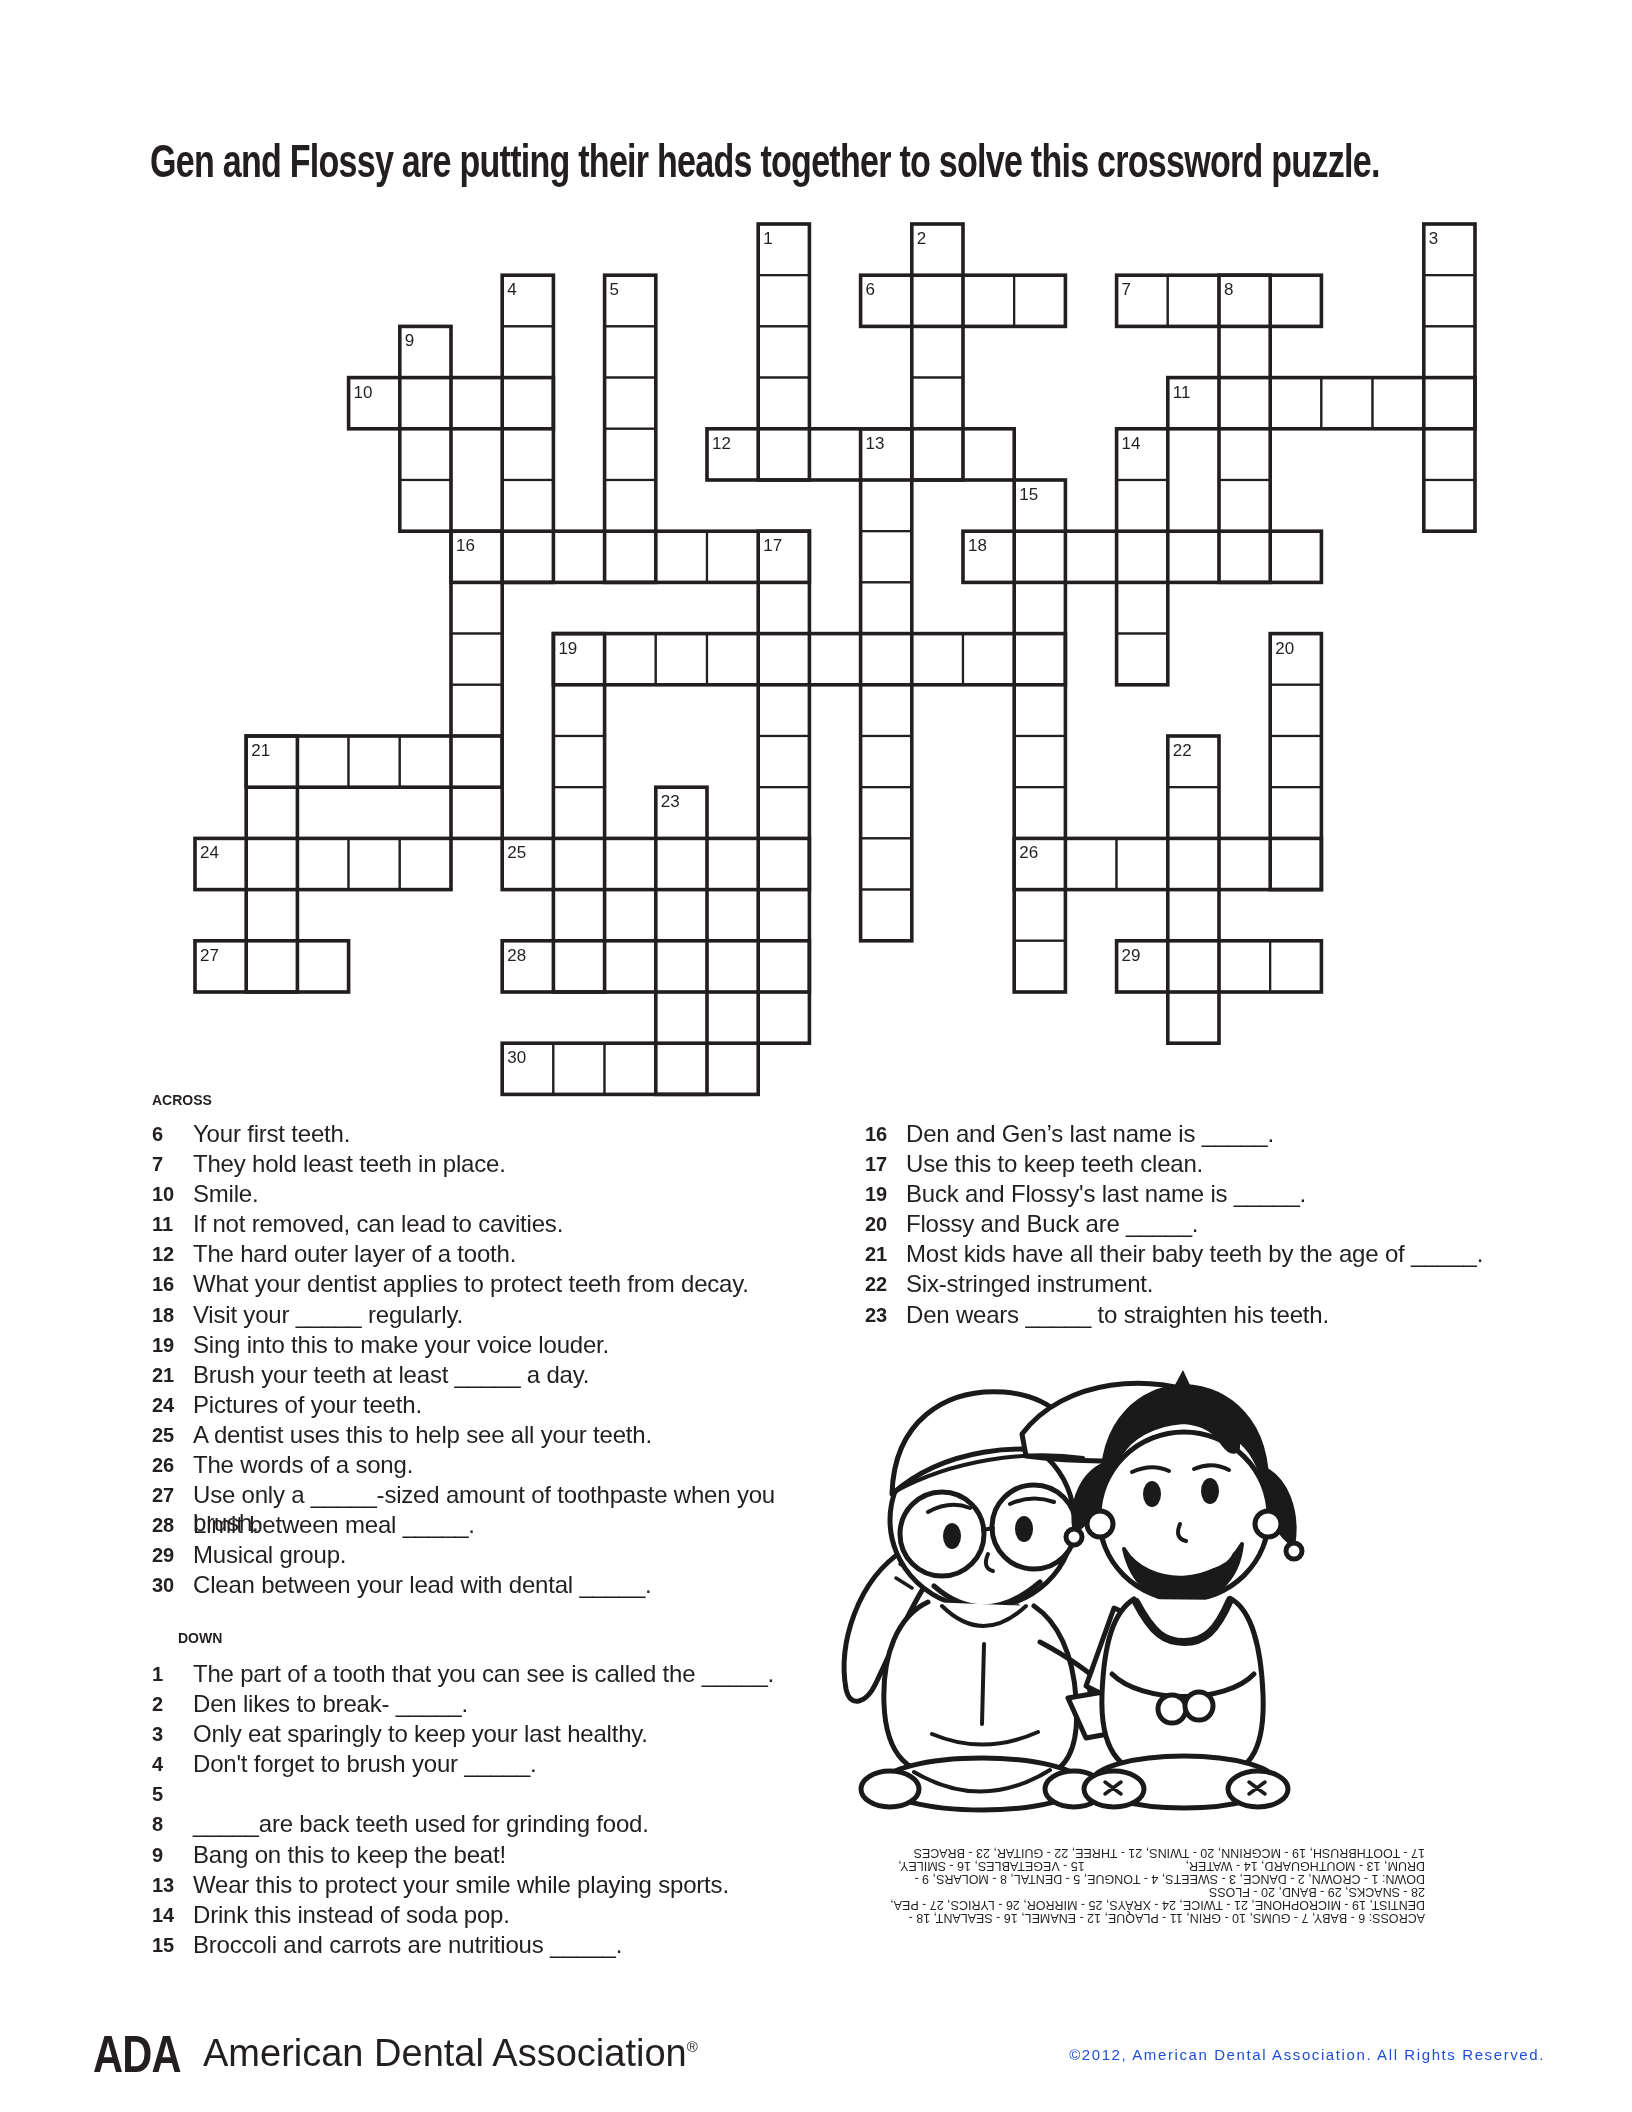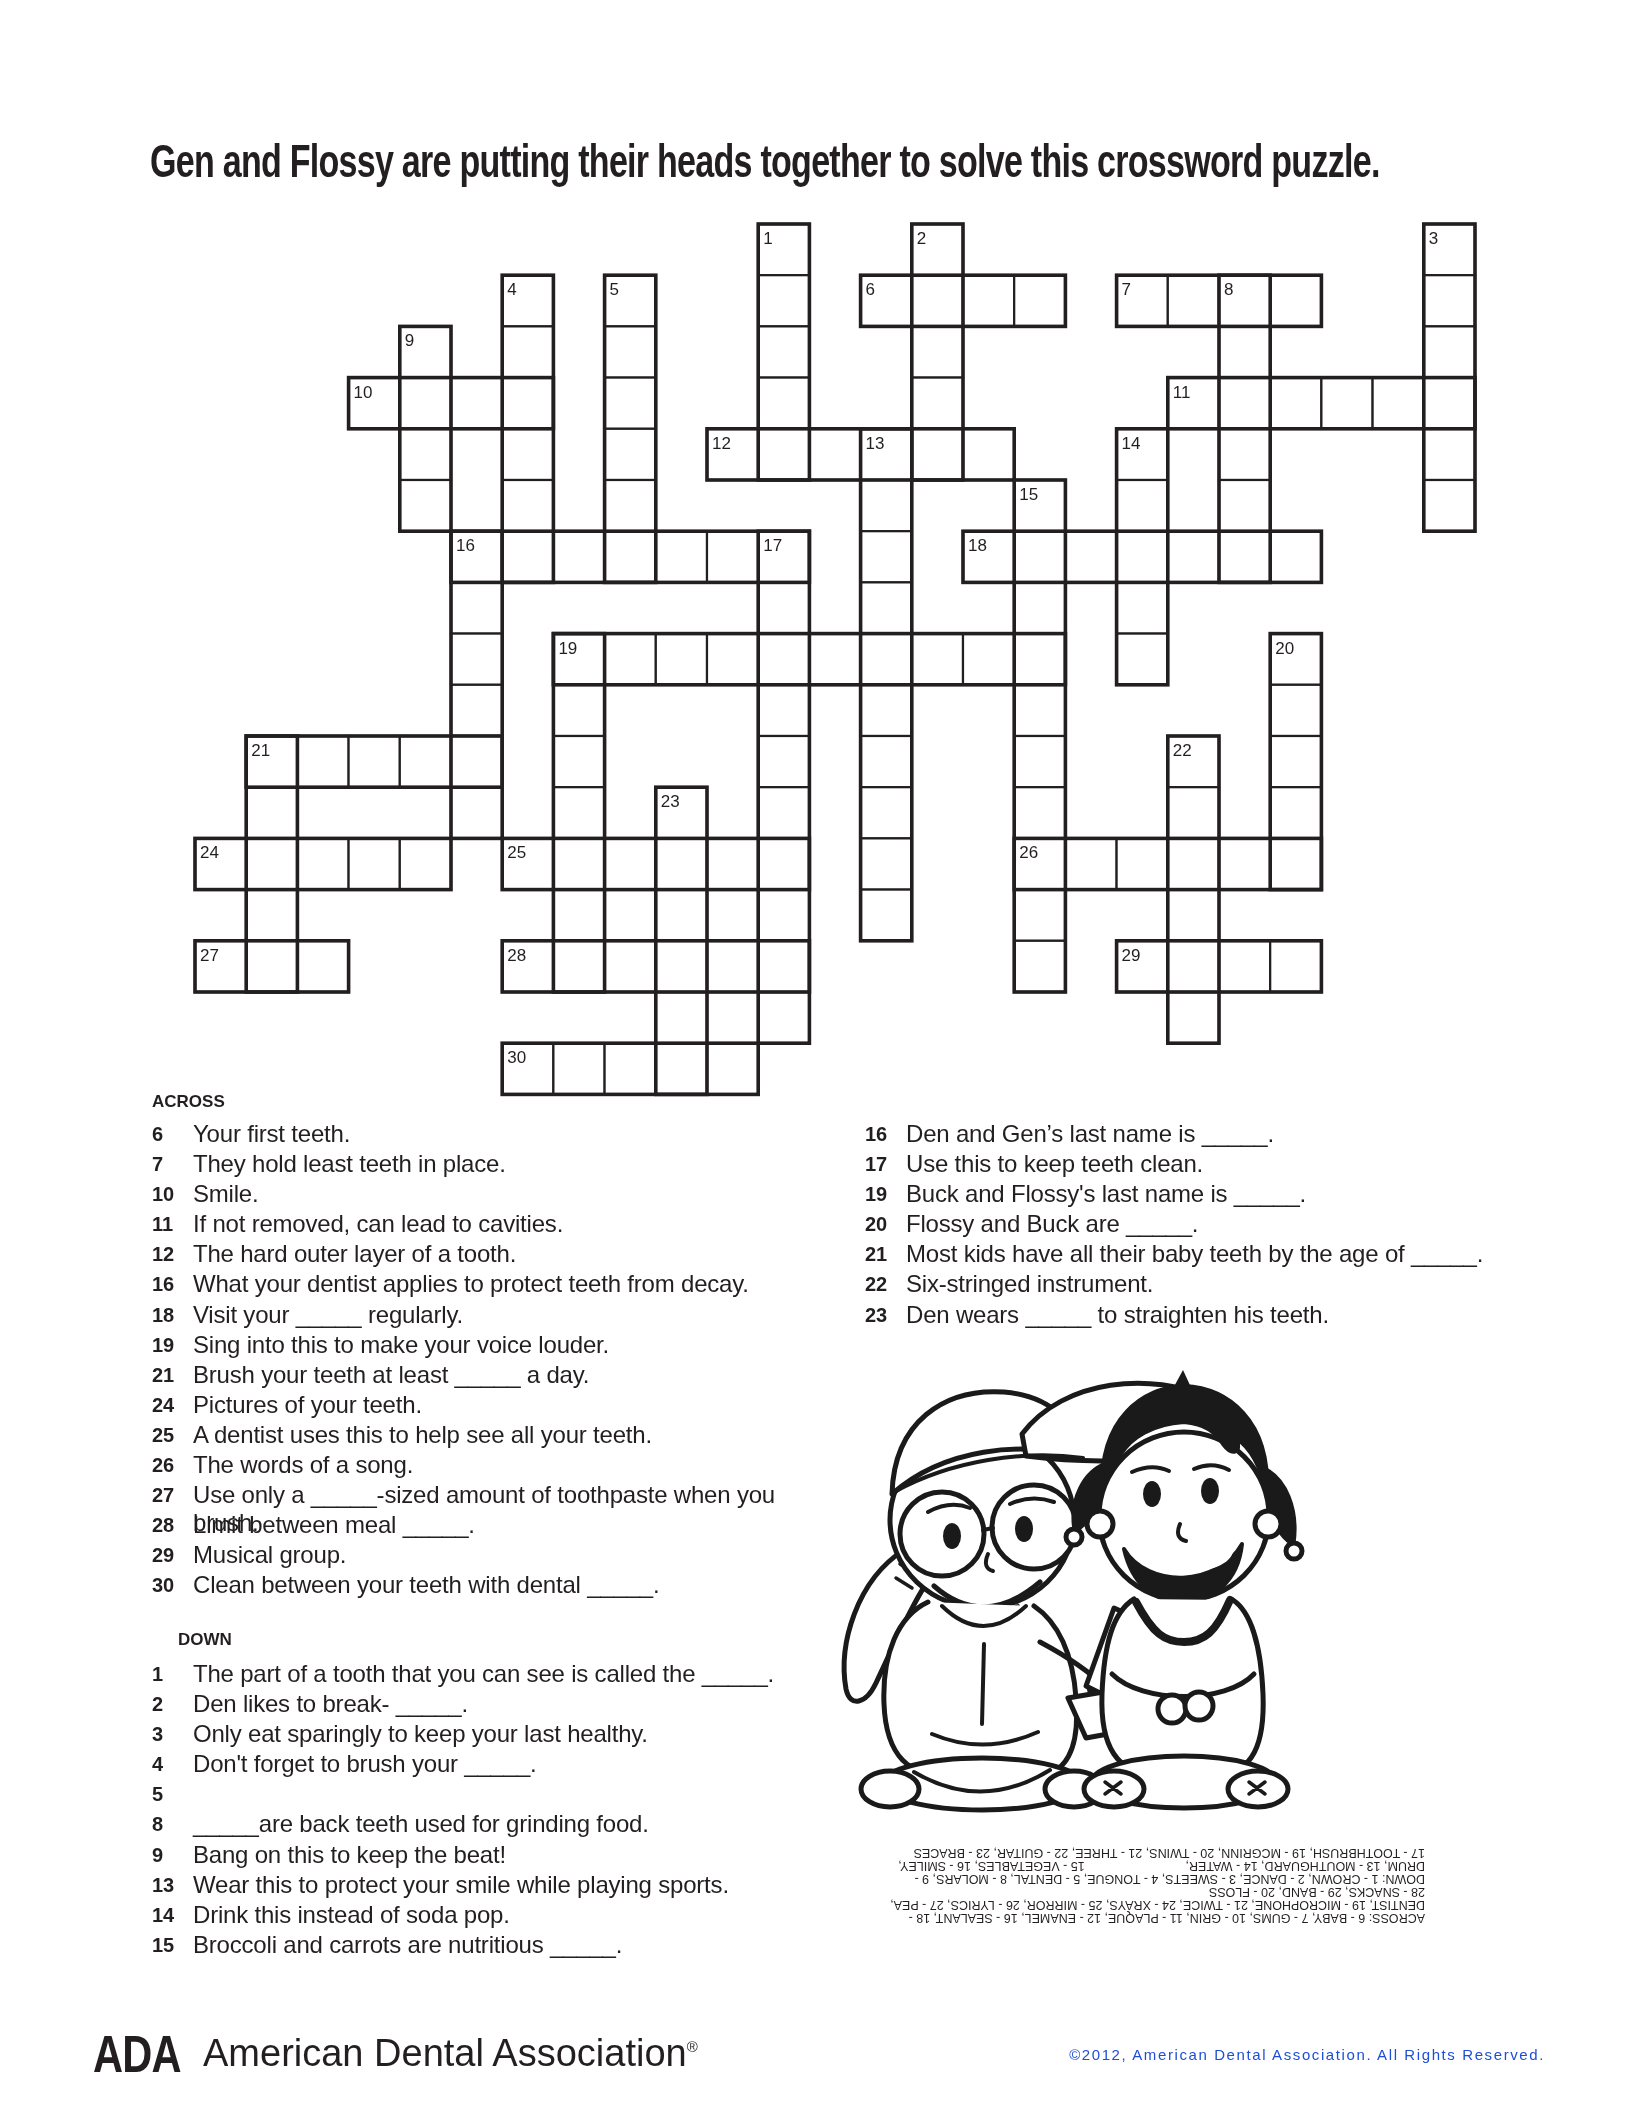--- a/index.html
+++ b/index.html
@@ -13,21 +13,21 @@
   
   #title {
     left:150px; top:134px; font-size:46px; font-weight:bold; letter-spacing:-1px;
     transform:scaleX(0.74); transform-origin:left center; white-space:nowrap; color:#231f20;
   }
 
   
   #grid-box { left:183px; top:212px; width:1310px; height:900px; }
 
   
-  .list-header { font-size:17px; font-weight:bold; color:#231f20; }
+  .list-header { font-size:14px; font-weight:bold; color:#231f20; }
   #across-header { left:152px; top:1092px; }
   #down-header   { left:152px; top:1630px;margin-left:26px; }
   .clue-list { display:block; }
   #across-list { left:152px; top:1120px; width:660px; }
   #down-list   { left:152px; top:1660px; width:660px; }
   #down2-list  { left:865px; top:1120px; width:640px; }
   .clue { display:flex; height:30.1px; align-items:flex-start; line-height:28px; }
   .clue .num { width:41px; flex:0 0 41px; font-weight:bold; font-size:20px; }
   .clue .txt { font-size:24px; letter-spacing:-0.2px; }
 
@@ -375,21 +375,21 @@
     <div class="clue">
       <span class="num">28</span>
       <span class="txt">Limit between meal _____.</span>
     </div>
     <div class="clue">
       <span class="num">29</span>
       <span class="txt">Musical group.</span>
     </div>
     <div class="clue">
       <span class="num">30</span>
-      <span class="txt">Clean between your teeth with dental _____.</span>
+      <span class="txt">Clean between your lead with dental _____.</span>
     </div>
   </div>
 
 <div id="down-header" class="abs list-header">DOWN</div>
 <div id="down-list" class="abs clue-list">
     <div class="clue">
       <span class="num">1</span>
       <span class="txt">The part of a tooth that you can see is called the _____.</span>
     </div>
     <div class="clue">

